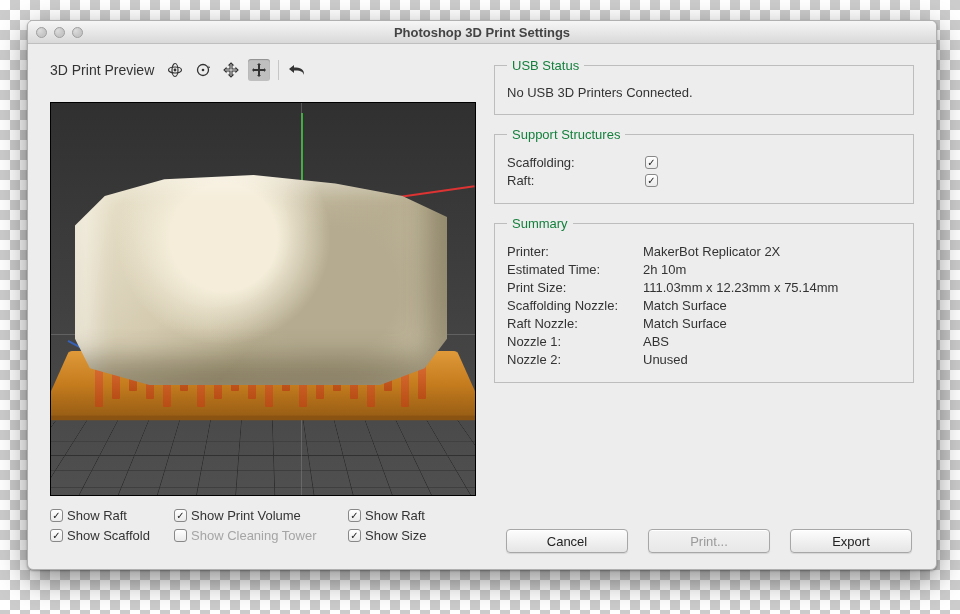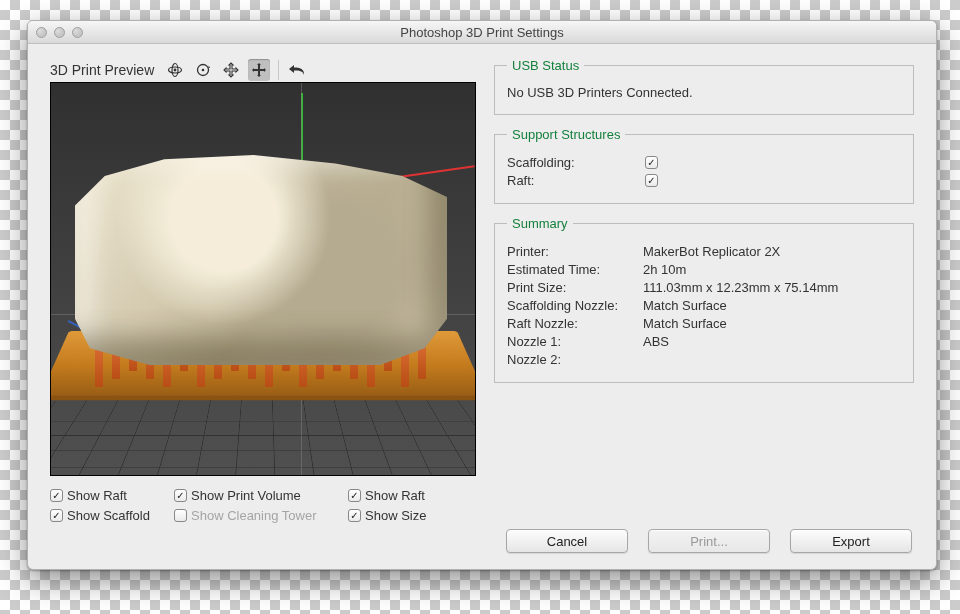--- a/index.html
+++ b/index.html
@@ -28,20 +28,21 @@
     flex-direction: column;
     overflow: hidden;
   }
   .titlebar {
     height: 22px;
     background: linear-gradient(#f6f6f6,#d9d9d9);
     border-bottom: 1px solid #bfbfbf;
     display: flex;
     align-items: center;
     position: relative;
+    font-weight: bold;
   }
   .traffic {
     position: absolute;
     left: 8px;
     top: 0;
     height: 100%;
     display: flex;
     align-items: center;
     gap: 7px;
   }
@@ -65,21 +66,21 @@
   }
   .left-col {
     width: 426px;
     display: flex;
     flex-direction: column;
   }
   .toolbar-row {
     display: flex;
     align-items: center;
     gap: 6px;
-    margin-bottom: 0;
+    margin-bottom: 20px;
     height: 24px;
   }
   .preview-label {
     font-size: 14px;
     margin-right: 4px;
   }
   .tbtn {
     width: 22px; height: 22px;
     display: inline-flex;
     align-items: center;
@@ -405,20 +406,21 @@
         <div class="form-row summary-row">
           <span class="lbl">Raft Nozzle:</span>
           <span class="val">Match Surface</span>
         </div>
         <div class="form-row summary-row">
           <span class="lbl">Nozzle 1:</span>
           <span class="val">ABS</span>
         </div>
         <div class="form-row summary-row">
           <span class="lbl">Nozzle 2:</span>
+          <span class="val">Unused</span>
         </div>
       </fieldset>
 
       <div class="actions">
         <span class="btn">Cancel</span>
         <span class="btn disabled">Print...</span>
         <span class="btn">Export</span>
       </div>
 
     </div>

